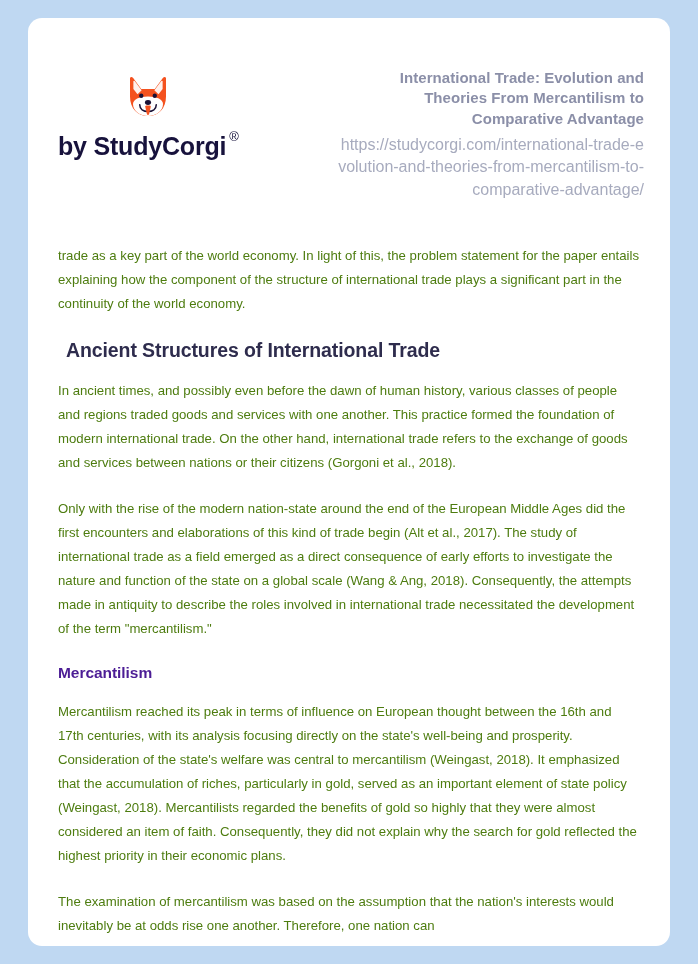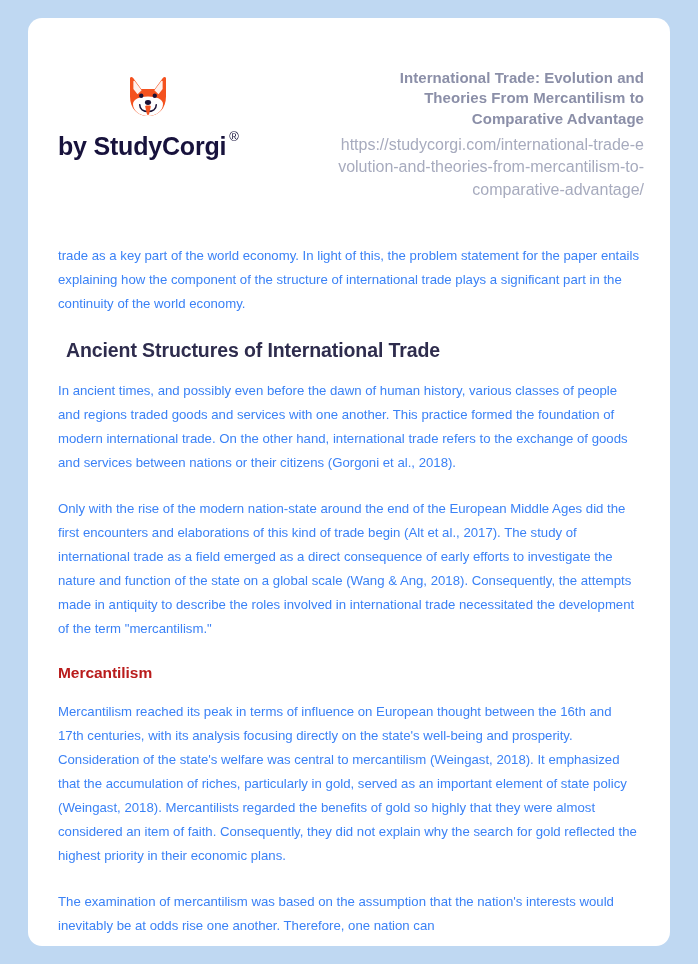--- a/index.html
+++ b/index.html
@@ -93,41 +93,41 @@
     word-break: break-all;
   }
 
   
   .doc-body {
     padding: 0 30px 0 30px;
     box-sizing: border-box;
   }
 
   .doc-body p {
-    color: #3b82f6;
+    color: #4d7c0f;
     font-size: 13.2px;
     line-height: 1.82;
     margin: 0 0 22px 0;
   }
 
   .doc-body p.first-para {
     margin-top: 42px;
   }
 
   .doc-body h2 {
     color: #2e2c4d;
     font-size: 19.5px;
     font-weight: bold;
     line-height: 1.3;
     margin: 16px 0 16px 8px;
     letter-spacing: -0.1px;
   }
 
   .doc-body h3 {
-    color: #b91c1c;
+    color: #4c1d95;
     font-size: 15.5px;
     font-weight: bold;
     line-height: 1.3;
     margin: 18px 0 16px 0;
     letter-spacing: -0.05px;
   }
 </style>
 </head>
 <body>
 

